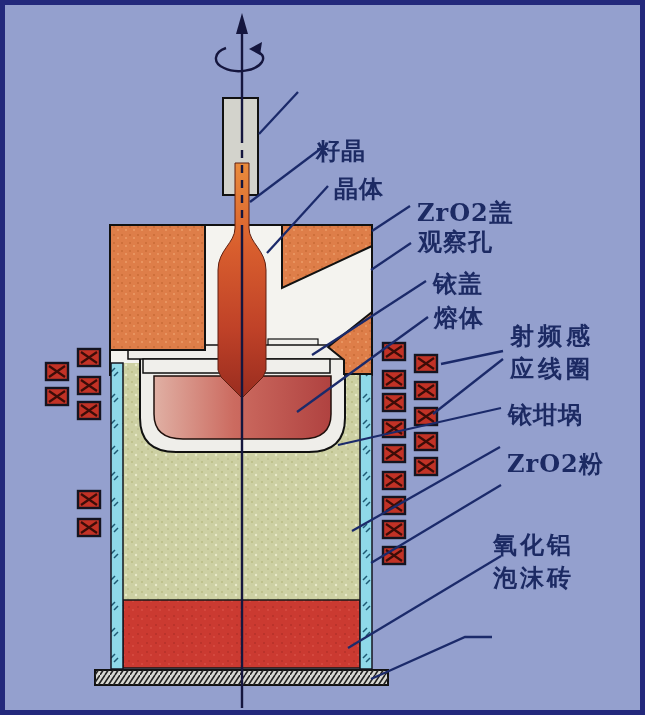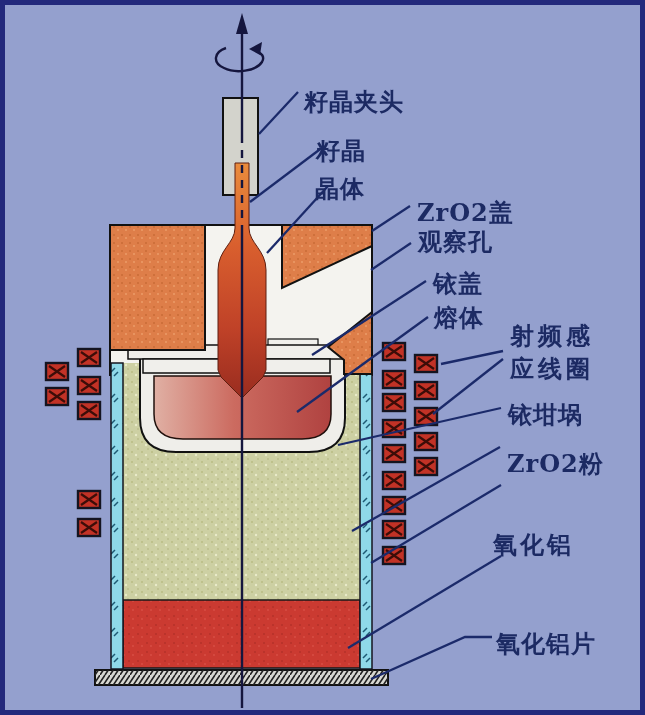--- a/index.html
+++ b/index.html
@@ -155,31 +155,30 @@
       <line class="leader" x1="503" y1="351" x2="441" y2="364"></line>
       <line class="leader" x1="503" y1="359" x2="433" y2="414"></line>
       <line class="leader" x1="501" y1="408" x2="338" y2="445"></line>
       <line class="leader" x1="500" y1="447" x2="352" y2="531"></line>
       <line class="leader" x1="501" y1="485" x2="371" y2="563"></line>
       <line class="leader" x1="501" y1="556" x2="348" y2="648"></line>
       <polyline class="leader" points="492,637 465,637 371,679"></polyline>
     </g>
   </svg>
 
-  <div class="label" style="left:299px;top:80px">籽晶夹头</div>
   <div class="label" style="left:311px;top:129px">籽晶</div>
-  <div class="label" style="left:310px;top:167px">晶体</div>
+  <div class="label" style="left:329px;top:167px">晶体</div>
   <div class="label" style="left:412px;top:191px">ZrO2盖</div>
   <div class="label" style="left:413px;top:220px">观察孔</div>
   <div class="label" style="left:428px;top:262px">铱盖</div>
   <div class="label" style="left:429px;top:296px">熔体</div>
   <div class="label" style="left:505px;top:314px;letter-spacing:4px">
     <span style="display:block">射频感</span>
     <span style="display:block">应线圈</span>
   </div>
   <div class="label" style="left:503px;top:393px">铱坩埚</div>
   <div class="label" style="left:502px;top:442px">ZrO2粉</div>
   <div class="label" style="left:488px;top:523px;letter-spacing:3px">
     <span style="display:block">氧化铝</span>
+    <span style="display:block">泡沫砖</span>
   </div>
-  <div class="label" style="left:491px;top:622px">氧化铝片</div>
 
 </div>
 
 </body></html>

